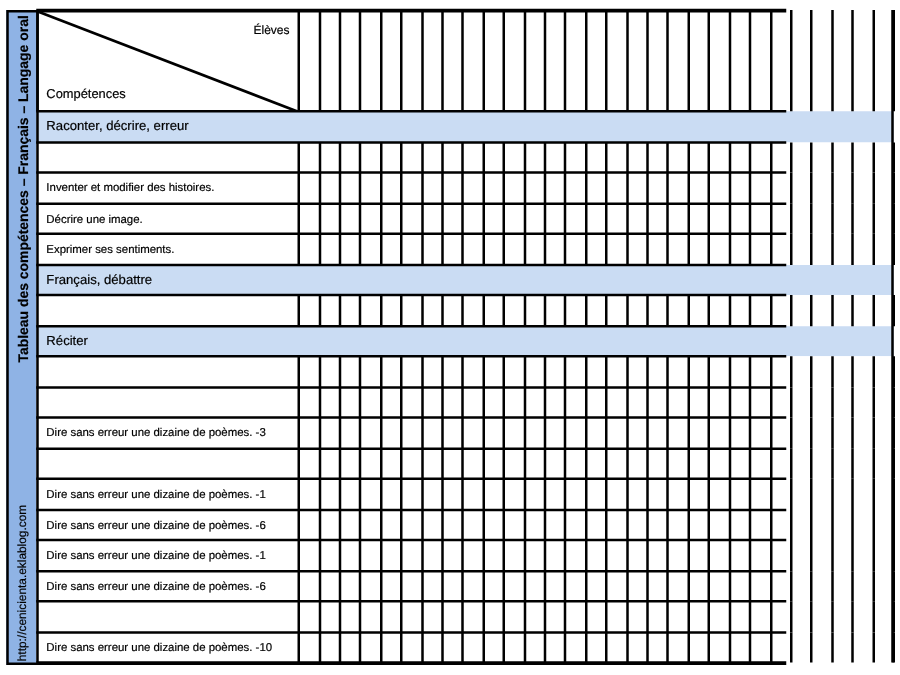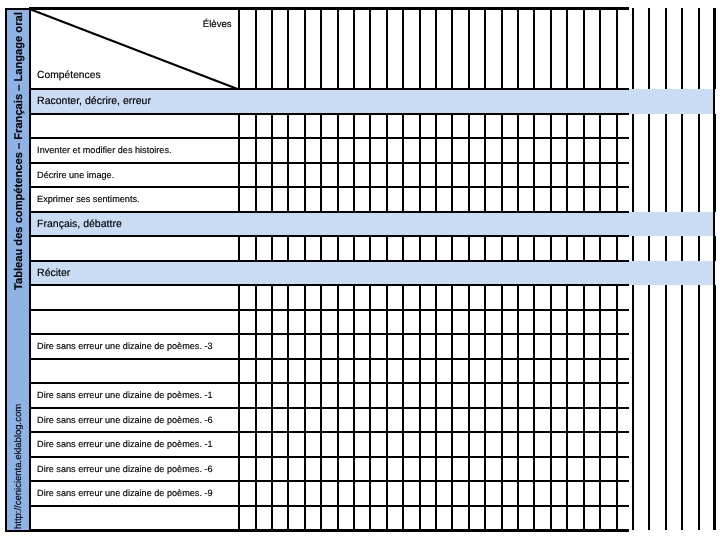--- a/index.html
+++ b/index.html
@@ -473,21 +473,20 @@
         <div style="position:absolute;left:555.1172413793104px;top:0;width:16.410344827586208px;height:100%;"></div>
         <div style="position:absolute;left:571.5275862068966px;top:0;width:16.410344827586208px;height:100%;"></div>
         <div style="position:absolute;left:587.9379310344827px;top:0;width:16.410344827586208px;height:100%;"></div>
         <div style="position:absolute;left:604.3482758620689px;top:0;width:16.410344827586208px;height:100%;"></div>
         <div style="position:absolute;left:620.7586206896551px;top:0;width:16.410344827586208px;height:100%;"></div>
         <div style="position:absolute;left:637.1689655172414px;top:0;width:16.410344827586208px;height:100%;"></div>
         <div style="position:absolute;left:653.5793103448276px;top:0;width:16.410344827586208px;height:100%;"></div>
         <div style="position:absolute;left:669.9896551724138px;top:0;width:16.410344827586208px;height:100%;"></div>
       </div>
       <div class="row item" style="top:473.6px;height:24.5px;width:686.4px;">
-        <div class="label" style="width:210.5px;">Dire sans erreur une dizaine de poèmes. -9</div>
         <div style="position:absolute;left:210.5px;top:0;width:16.410344827586208px;height:100%;"></div>
         <div style="position:absolute;left:226.91034482758621px;top:0;width:16.410344827586208px;height:100%;"></div>
         <div style="position:absolute;left:243.32068965517243px;top:0;width:16.410344827586208px;height:100%;"></div>
         <div style="position:absolute;left:259.7310344827586px;top:0;width:16.410344827586208px;height:100%;"></div>
         <div style="position:absolute;left:276.14137931034486px;top:0;width:16.410344827586208px;height:100%;"></div>
         <div style="position:absolute;left:292.55172413793105px;top:0;width:16.410344827586208px;height:100%;"></div>
         <div style="position:absolute;left:308.96206896551723px;top:0;width:16.410344827586208px;height:100%;"></div>
         <div style="position:absolute;left:325.3724137931034px;top:0;width:16.410344827586208px;height:100%;"></div>
         <div style="position:absolute;left:341.78275862068966px;top:0;width:16.410344827586208px;height:100%;"></div>
         <div style="position:absolute;left:358.1931034482759px;top:0;width:16.410344827586208px;height:100%;"></div>
@@ -505,20 +504,21 @@
         <div style="position:absolute;left:555.1172413793104px;top:0;width:16.410344827586208px;height:100%;"></div>
         <div style="position:absolute;left:571.5275862068966px;top:0;width:16.410344827586208px;height:100%;"></div>
         <div style="position:absolute;left:587.9379310344827px;top:0;width:16.410344827586208px;height:100%;"></div>
         <div style="position:absolute;left:604.3482758620689px;top:0;width:16.410344827586208px;height:100%;"></div>
         <div style="position:absolute;left:620.7586206896551px;top:0;width:16.410344827586208px;height:100%;"></div>
         <div style="position:absolute;left:637.1689655172414px;top:0;width:16.410344827586208px;height:100%;"></div>
         <div style="position:absolute;left:653.5793103448276px;top:0;width:16.410344827586208px;height:100%;"></div>
         <div style="position:absolute;left:669.9896551724138px;top:0;width:16.410344827586208px;height:100%;"></div>
       </div>
       <div class="row item" style="top:498.1px;height:24.5px;width:686.4px;">
+        <div class="label" style="width:210.5px;">Dire sans erreur une dizaine de poèmes. -10</div>
         <div style="position:absolute;left:210.5px;top:0;width:16.410344827586208px;height:100%;"></div>
         <div style="position:absolute;left:226.91034482758621px;top:0;width:16.410344827586208px;height:100%;"></div>
         <div style="position:absolute;left:243.32068965517243px;top:0;width:16.410344827586208px;height:100%;"></div>
         <div style="position:absolute;left:259.7310344827586px;top:0;width:16.410344827586208px;height:100%;"></div>
         <div style="position:absolute;left:276.14137931034486px;top:0;width:16.410344827586208px;height:100%;"></div>
         <div style="position:absolute;left:292.55172413793105px;top:0;width:16.410344827586208px;height:100%;"></div>
         <div style="position:absolute;left:308.96206896551723px;top:0;width:16.410344827586208px;height:100%;"></div>
         <div style="position:absolute;left:325.3724137931034px;top:0;width:16.410344827586208px;height:100%;"></div>
         <div style="position:absolute;left:341.78275862068966px;top:0;width:16.410344827586208px;height:100%;"></div>
         <div style="position:absolute;left:358.1931034482759px;top:0;width:16.410344827586208px;height:100%;"></div>

